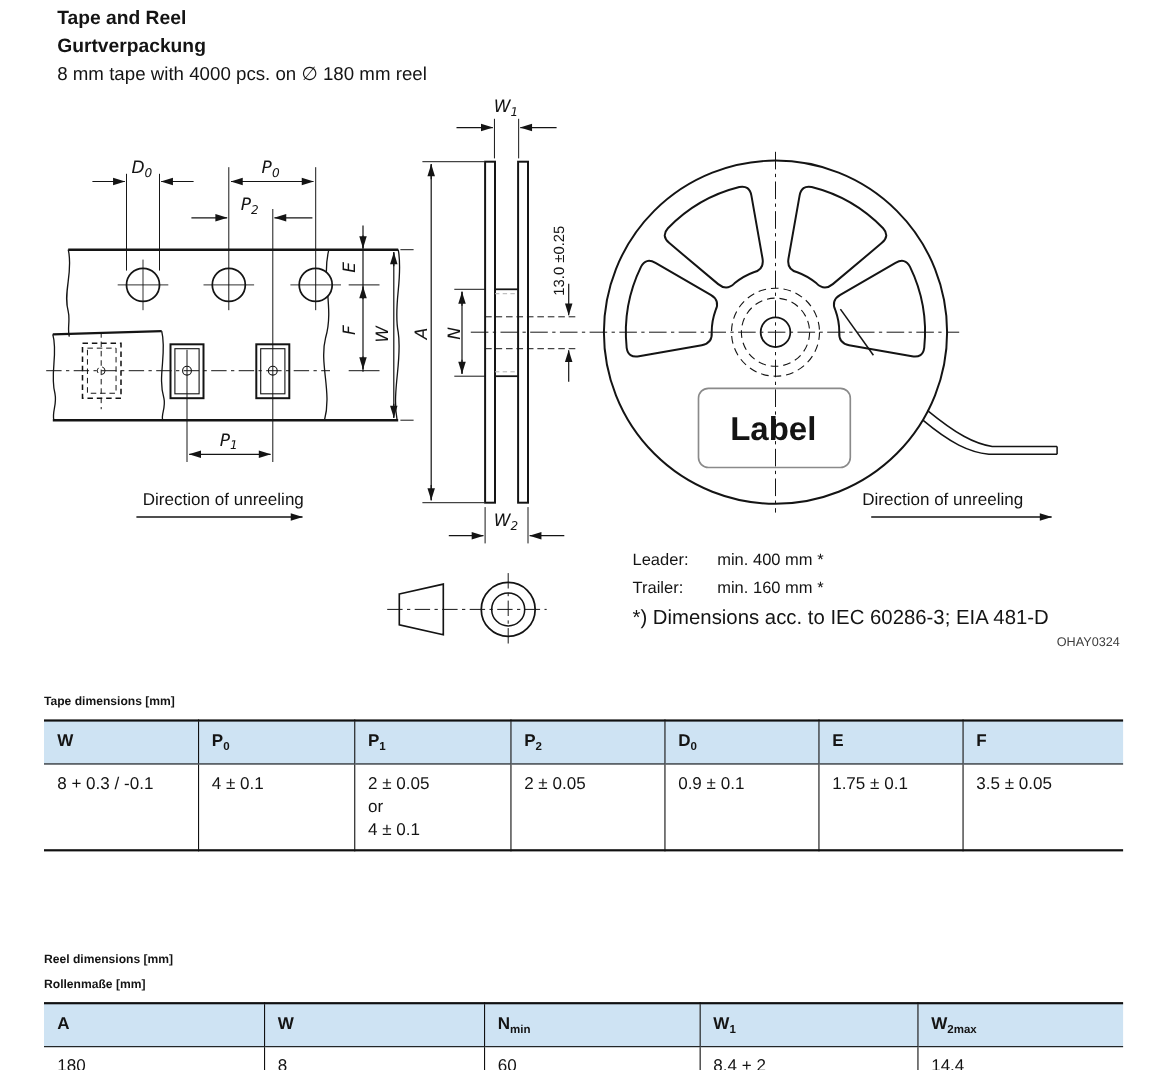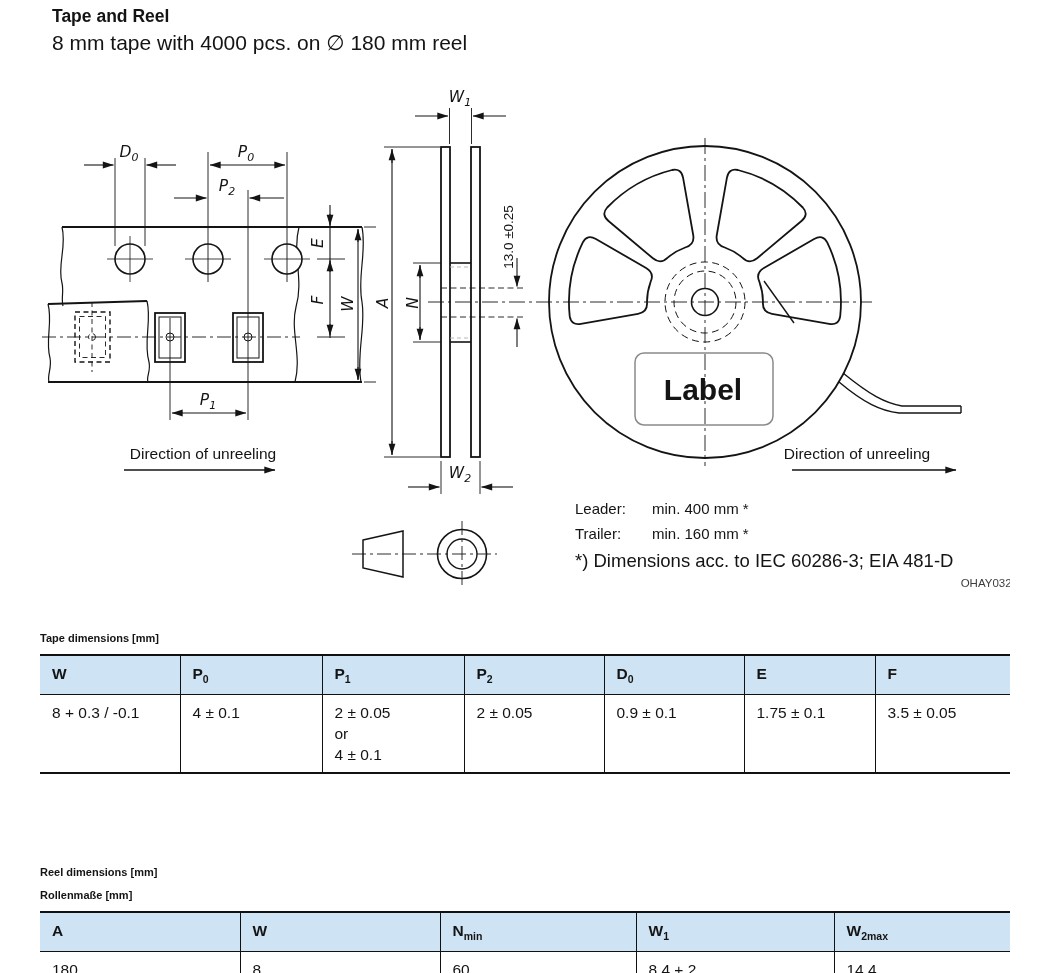--- a/index.html
+++ b/index.html
@@ -1,20 +1,20 @@
 <!DOCTYPE html>
 <html><head>
 <meta charset="utf-8">
 <style>
   html,body{margin:0;padding:0;background:#fff;}
   .page{position:relative;width:1010px;height:973px;background:#ffffff;overflow:hidden;
-        font-family:"Liberation Sans",sans-serif;color:#141414;}
+        font-family:"Liberation Sans",sans-serif;color:#141414;padding-left:24px;}
   .hdr{position:absolute;left:52px;top:4px;line-height:25px;}
   .hdr .t{font-size:17.5px;font-weight:700;}
-  .hdr .d{font-size:21px;margin-top:1px;}
+  .hdr .d{font-size:17px;margin-top:1px;}
   svg text{fill:#141414;}
   .dlbl{font:italic 15.5px "DejaVu Sans",sans-serif;}
   .ss{font-size:11px;}
   .dirtxt{font:15.5px "Liberation Sans",sans-serif;}
   .note{font:15px "Liberation Sans",sans-serif;}
   .note2{font:18.5px "Liberation Sans",sans-serif;}
   .code{font:11.5px "Liberation Sans",sans-serif;fill:#3d3d3d;}
   .biglabel{font:700 30px "Liberation Sans",sans-serif;}
   .sec{position:absolute;left:40px;}
   .sec h3{margin:0;font-size:11px;font-weight:700;line-height:23px;}
@@ -28,20 +28,21 @@
   .t2 td{height:20px;}
   .sub{font-size:10.5px;vertical-align:-4px;}
 </style>
 </head>
 <body>
 
 <div class="page">
 
   <div class="hdr">
     <div class="t">Tape and Reel</div>
+    <div class="t">Gurtverpackung</div>
     <div class="d">8 mm tape with 4000 pcs. on ∅ 180 mm reel</div>
   </div>
 
   <svg width="1058" height="615" viewBox="0 0 1058 615" style="position:absolute;left:0;top:0;">
     <defs>
       <marker id="ah" viewBox="0 0 12 8" refX="11.2" refY="4" markerWidth="12" markerHeight="8" markerUnits="userSpaceOnUse" orient="auto-start-reverse">
         <path d="M0.5,0.6 L11.5,4 L0.5,7.4 Z" fill="#141414"></path>
       </marker>
     </defs>
 

